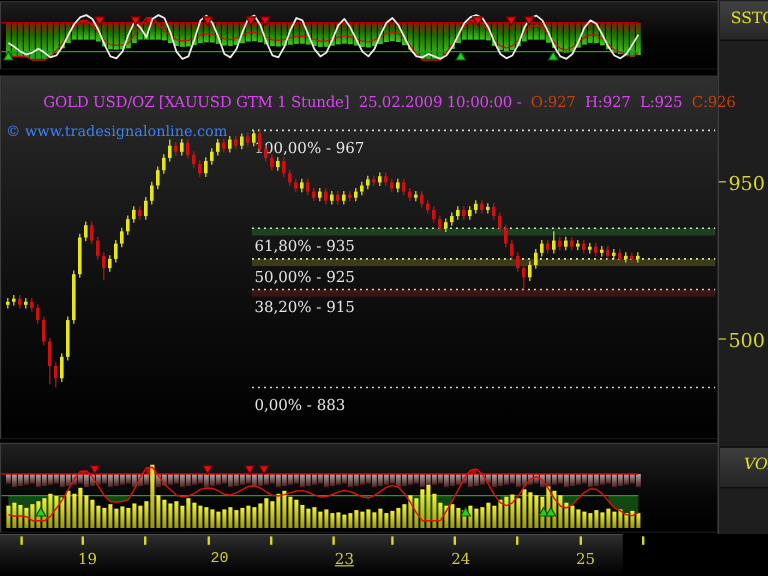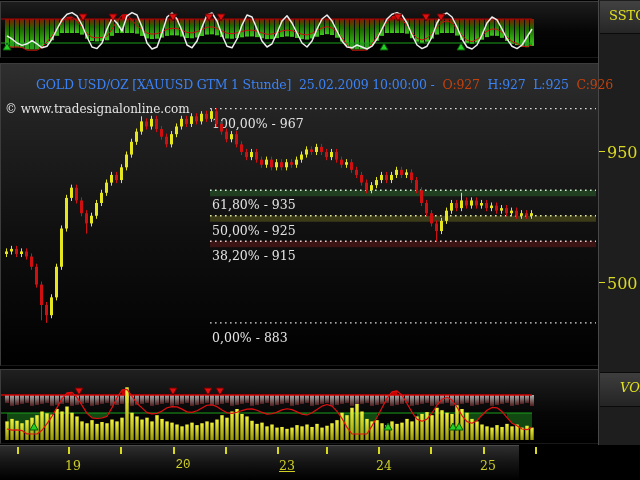--- a/index.html
+++ b/index.html
@@ -23,23 +23,23 @@
            background:linear-gradient(180deg,#3e3e3e,#242424);
            border-top:1px solid #0a0a0a;border-bottom:1px solid #0a0a0a;overflow:hidden;}
   #ssto-box span,#vol-box span{position:absolute;left:9px;top:7px;color:#e3e31f;font-size:13px;
             white-space:nowrap;}
   #vol-box span{left:20px;font-style:italic;}
   .pricelabel{position:absolute;color:#d9d922;font-size:16px;left:8px;white-space:nowrap;}
   .pricetick{position:absolute;left:0;width:6px;height:1px;background:#d9d922;}
   #chart-title{position:absolute;left:36px;top:77px;font-size:12.5px;white-space:nowrap;
                letter-spacing:-0.2px;z-index:3;}
   #chart-title span{margin-right:4px;}
-  .t-white{color:#3b82f6;}
+  .t-white{color:#d946ef;}
   .t-red{color:#c2410c;text-align:right;}
-  #copyright{position:absolute;left:5px;top:102px;font-size:12px;color:#e5e5e5;z-index:3;}
+  #copyright{position:absolute;left:5px;top:102px;font-size:12px;color:#3b82f6;z-index:3;}
   #main-svg,#ssto-svg,#vol-svg{position:absolute;left:0;top:0;z-index:2;}
   .xlabel{position:absolute;top:12px;color:#cfcf26;font-size:12.5px;transform:translateX(-50%);}
   .xtick{position:absolute;top:1px;width:2px;height:7px;background:#d9d922;}
   .fiblabel{font-family:"DejaVu Serif",serif;font-size:12.5px;fill:#e3e3e3;}
 </style>
 </head>
 <body>
 
 <div id="root">
 

